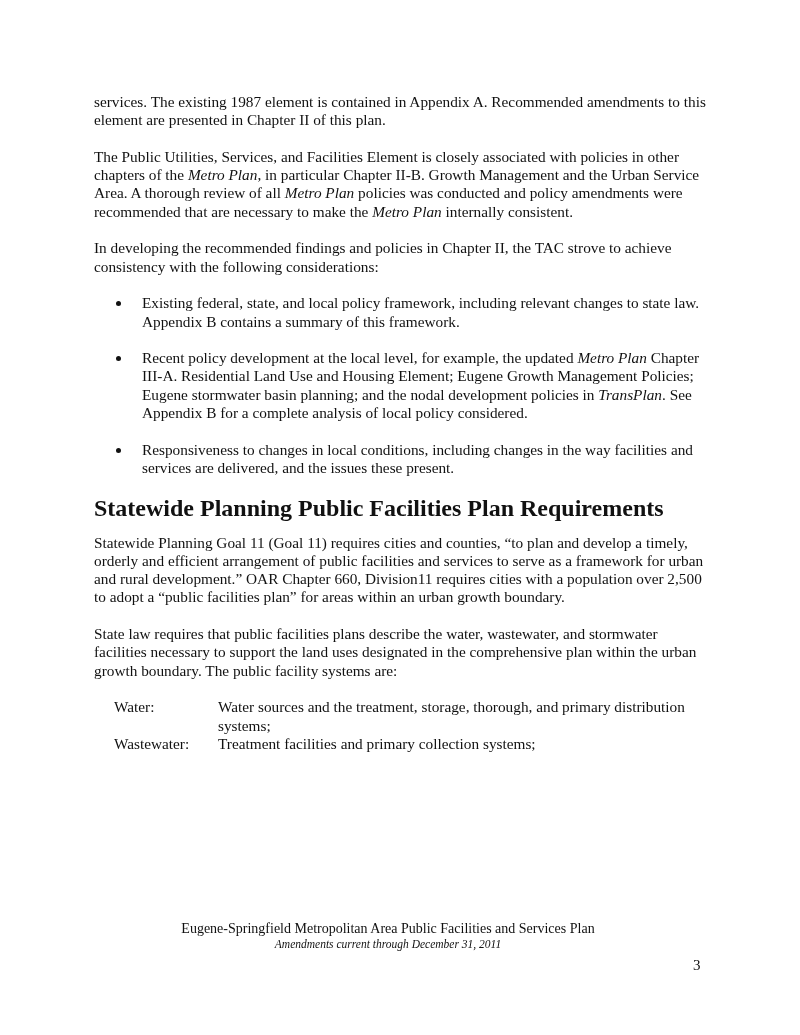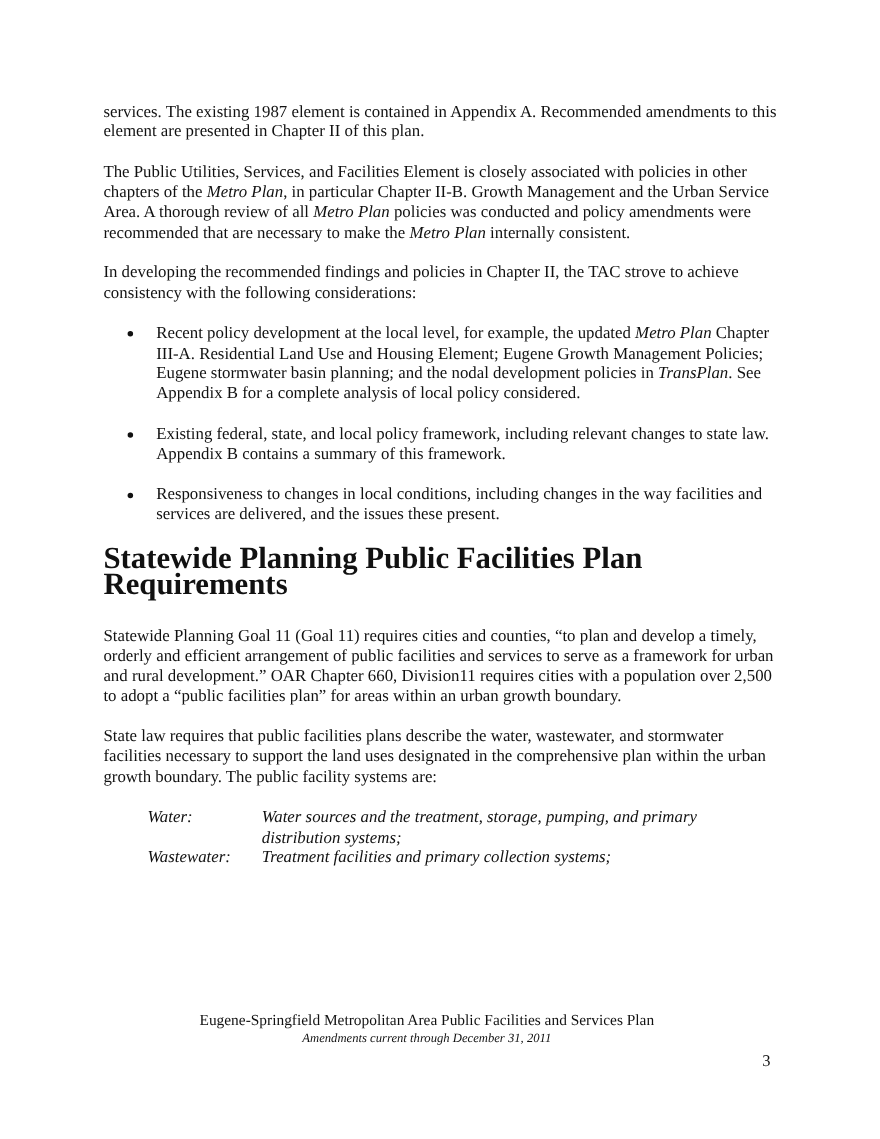--- a/index.html
+++ b/index.html
@@ -40,28 +40,27 @@
       position: absolute;
       left: 22px;
       top: 7px;
       width: 5px;
       height: 5px;
       border-radius: 50%;
       background: #111;
     }
     .heading {
       font-weight: bold;
-      font-size: 28px;
+      font-size: 24px;
       line-height: 24px;
-      margin: 4px 0 26px 0;
+      margin: 4px 0 14px 0;
     }
     .sys-table {
-      margin-left: 40px;
+      margin-left: 20px;
       border-collapse: collapse;
-      font-style: italic;
     }
     .sys-table td {
       padding: 0;
       vertical-align: top;
       font-size: 15.3px;
       line-height: 18.3px;
     }
     .sys-table td.term {
       width: 104px;
     }
@@ -103,43 +102,43 @@
 
   <p class="para">
     <span>The Public Utilities, Services, and Facilities Element is closely associated with policies in other chapters of the </span><em>Metro Plan</em><span>, in particular Chapter II-B.  Growth Management and the Urban Service Area.  A thorough review of all </span><em>Metro Plan</em><span> policies was conducted and policy amendments were recommended that are necessary to make the </span><em>Metro Plan</em><span> internally consistent.</span>
   </p>
 
   <p class="para">In developing the recommended findings and policies in Chapter II, the TAC strove to achieve consistency with the following considerations:</p>
 
   <ul class="bullets">
     <li>
       <span class="dot"></span>
-      <span>Recent policy development at the local level, for example, the updated </span><em>Metro Plan</em><span> Chapter III-A.  Residential Land Use and Housing Element; Eugene Growth Management Policies; Eugene stormwater basin planning; and the nodal development policies in </span><em>TransPlan</em><span>.  See Appendix B for a complete analysis of local policy considered.</span>
+      <span>Existing federal, state, and local policy framework, including relevant changes to state law.  Appendix B contains a summary of this framework.</span>
     </li>
     <li>
       <span class="dot"></span>
-      <span>Existing federal, state, and local policy framework, including relevant changes to state law.  Appendix B contains a summary of this framework.</span>
+      <span>Recent policy development at the local level, for example, the updated </span><em>Metro Plan</em><span> Chapter III-A.  Residential Land Use and Housing Element; Eugene Growth Management Policies; Eugene stormwater basin planning; and the nodal development policies in </span><em>TransPlan</em><span>.  See Appendix B for a complete analysis of local policy considered.</span>
     </li>
     <li>
       <span class="dot"></span>
       <span>Responsiveness to changes in local conditions, including changes in the way facilities and services are delivered, and the issues these present.</span>
     </li>
   </ul>
 
   <h2 class="heading">Statewide Planning Public Facilities Plan Requirements</h2>
 
   <p class="para">Statewide Planning Goal 11 (Goal 11) requires cities and counties, “to plan and develop a timely, orderly and efficient arrangement of public facilities and services to serve as a framework for urban and rural development.”  OAR Chapter 660, Division11 requires cities with a population over 2,500 to adopt a “public facilities plan” for areas within an urban growth boundary.</p>
 
   <p class="para">State law requires that public facilities plans describe the water, wastewater, and stormwater facilities necessary to support the land uses designated in the comprehensive plan within the urban growth boundary.  The public facility systems are:</p>
 
   <table class="sys-table">
     <tbody>
         <tr>
       <td class="term">Water:</td>
-      <td class="desc">Water sources and the treatment, storage, pumping, and primary distribution systems;</td>
+      <td class="desc">Water sources and the treatment, storage, thorough, and primary distribution systems;</td>
     </tr>
     <tr>
       <td class="term">Wastewater:</td>
       <td class="desc">Treatment facilities and primary collection systems;</td>
     </tr>
   </tbody>
     </table>
 </div>
 
 <div class="footer">

